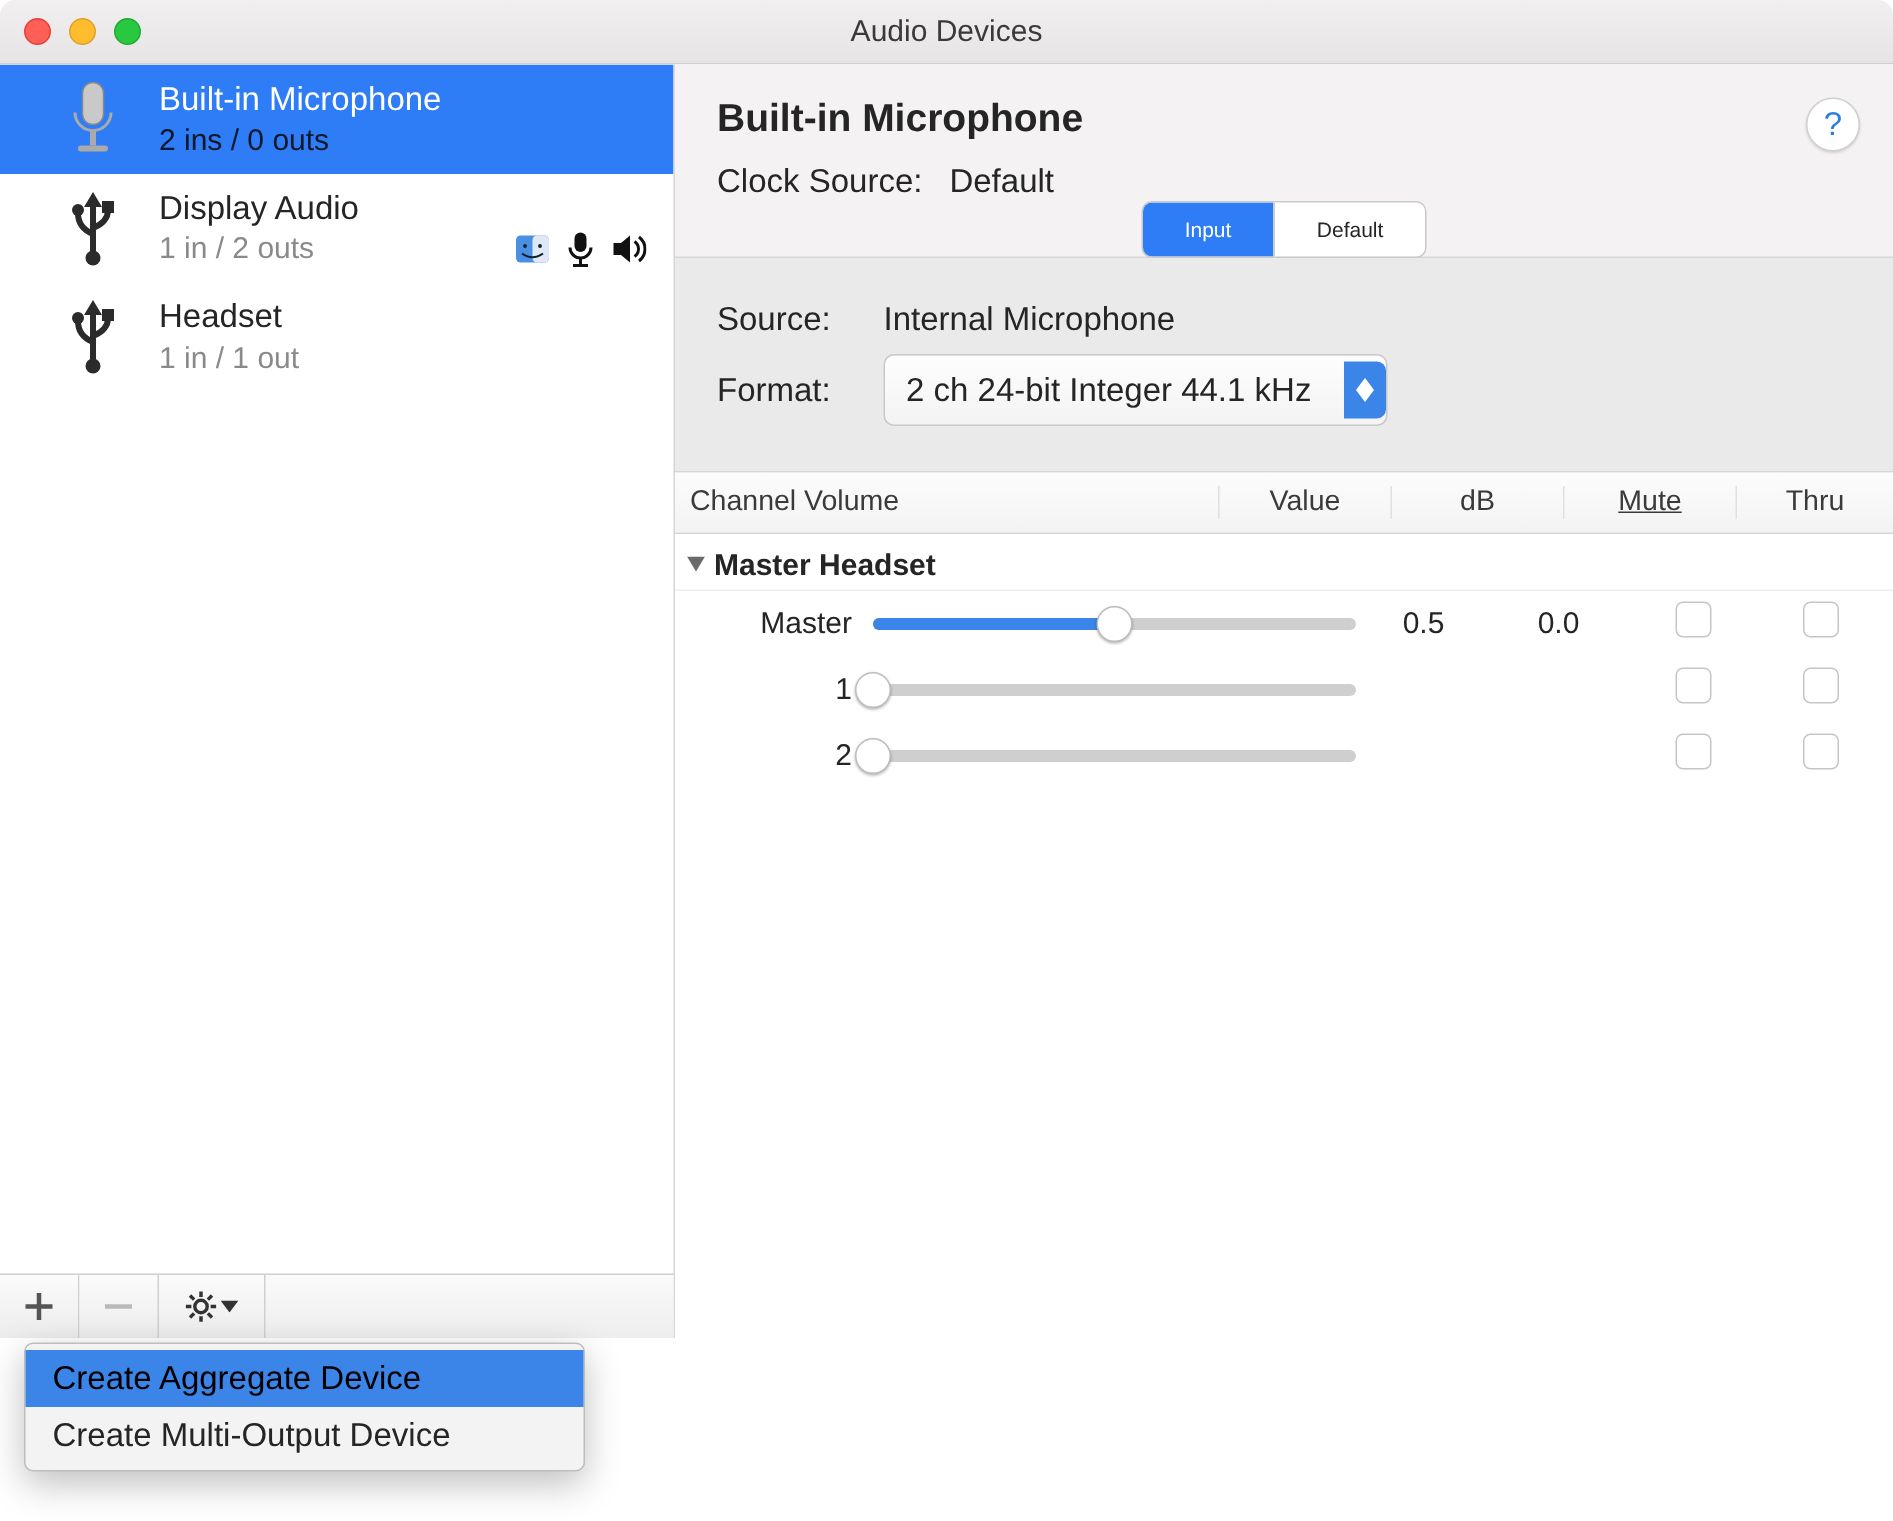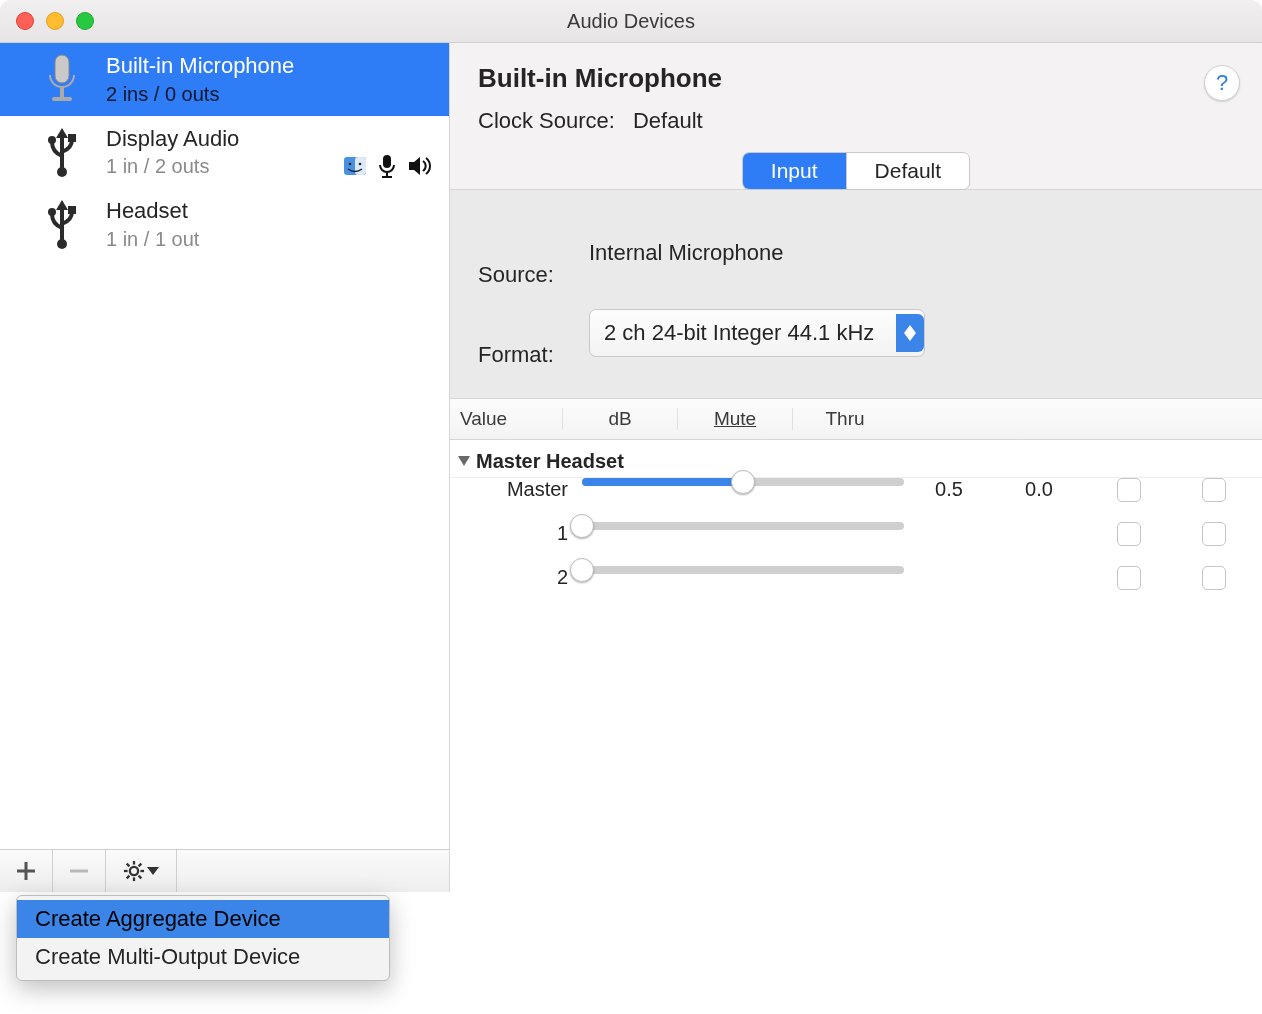--- a/index.html
+++ b/index.html
@@ -97,40 +97,40 @@
 
   
   .detail{flex:1;display:flex;flex-direction:column;background:#fff;}
   .det-head{
     background:var(--panel);
     border-bottom:1px solid #d6d6d6;
     padding:20px 28px 0 28px;
     position:relative;
   }
   .det-title{font-size:26px;font-weight:700;margin:0 0 14px 0;}
-  .det-row{display:flex;gap:18px;font-size:22px;margin-bottom:18px;}
+  .det-row{display:flex;gap:18px;font-size:22px;}
   .det-row .lbl{color:var(--text);}
   .helpbtn{
     position:absolute;right:22px;top:22px;width:34px;height:34px;border-radius:50%;
     background:#fff;border:1px solid #d0d0d0;box-shadow:0 1px 2px rgba(0,0,0,.15);
     display:flex;align-items:center;justify-content:center;color:#2a7de1;font-size:22px;
   }
   
   .seg-wrap{display:flex;justify-content:center;margin-bottom:-1px;}
   .seg{display:flex;border:1px solid #c9c9c9;border-radius:7px;overflow:hidden;height:36px;}
-  .seg .segb{padding:0 28px;display:flex;align-items:center;font-size:21px;background:#fff;}
+  .seg .segb{padding:0 28px;display:flex;align-items:center;font-size:14px;background:#fff;}
   .seg .segb.active{background:var(--blue);color:#fff;}
   .seg .segb + .segb{border-left:1px solid #c9c9c9;}
 
   .det-sub{
     background:#eaeaea;border-bottom:1px solid #d6d6d6;
     padding:18px 28px 20px 28px;
   }
   .det-sub .row{display:flex;align-items:center;gap:16px;font-size:22px;margin:10px 0;}
-  .det-sub .row .k{width:95px;text-align:left;margin-top:44px;}
+  .det-sub .row .k{width:95px;text-align:left;}
   .fmt{
     display:inline-flex;align-items:center;gap:18px;
     background:linear-gradient(#fdfdfd,#f3f3f3);
     border:1px solid #c9c9c9;border-radius:7px;
     padding:4px 0 4px 14px;height:38px;
   }
   .fmt .arrows{
     width:28px;align-self:stretch;margin-left:4px;
     background:#3b85e8;border-top-right-radius:6px;border-bottom-right-radius:6px;
     display:flex;flex-direction:column;align-items:center;justify-content:center;color:#fff;
@@ -147,21 +147,21 @@
   .thead .c{padding:0 12px;border-left:1px solid #e0e0e0;text-align:center;}
   .thead .c:first-child{border-left:0;text-align:left;padding-left:10px;}
   .c-name{flex:1;}
   .c-val{width:90px;}
   .c-db{width:90px;}
   .c-mute{width:90px;text-decoration:underline;}
   .c-thru{width:80px;}
 
   .grp{padding:10px 8px 4px 8px;font-size:20px;font-weight:600;display:flex;align-items:center;gap:6px;border-bottom:1px solid #eee;}
   .grp .tri{display:inline-block;transform:rotate(0deg);}
-  .row.ch{display:flex;align-items:flex-start;height:44px;padding:0 8px;}
+  .row.ch{display:flex;align-items:center;height:44px;padding:0 8px;}
   .row.ch .nm{width:110px;text-align:right;padding-right:14px;font-size:20px;}
   .row.ch .sl{flex:1;display:flex;align-items:center;}
   .row.ch .val,.row.ch .db{width:90px;text-align:center;font-size:20px;}
   .row.ch .mute,.row.ch .thru{width:90px;text-align:center;}
   .row.ch .thru{width:80px;}
 
   
   .slider{position:relative;height:8px;border-radius:4px;background:#cfcfcf;width:100%;}
   .slider .fill{position:absolute;left:0;top:0;bottom:0;background:#3b85e8;border-radius:4px;}
   .slider .knob{position:absolute;top:50%;width:22px;height:22px;border-radius:50%;background:#fff;border:1px solid #bdbdbd;box-shadow:0 1px 2px rgba(0,0,0,.3);transform:translate(-50%,-50%);}
@@ -334,20 +334,21 @@
             <svg width="12" height="8" viewBox="0 0 12 8">
                 <polygon points="0,0 12,0 6,8" fill="#fff"></polygon>
               </svg>
           </span>
         </span>
       </div>
     </div>
 
     <div class="tbl">
       <div class="thead">
+        <div class="c c-name">Channel Volume</div>
         <div class="c c-val">Value</div>
         <div class="c c-db">dB</div>
         <div class="c c-mute">Mute</div>
         <div class="c c-thru">Thru</div>
       </div>
 
       <div class="grp">
         <span class="tri">
           <svg width="12" height="12" viewBox="0 0 12 12">
               <polygon points="0,0 12,0 6,10" fill="#6a6a6a"></polygon>

